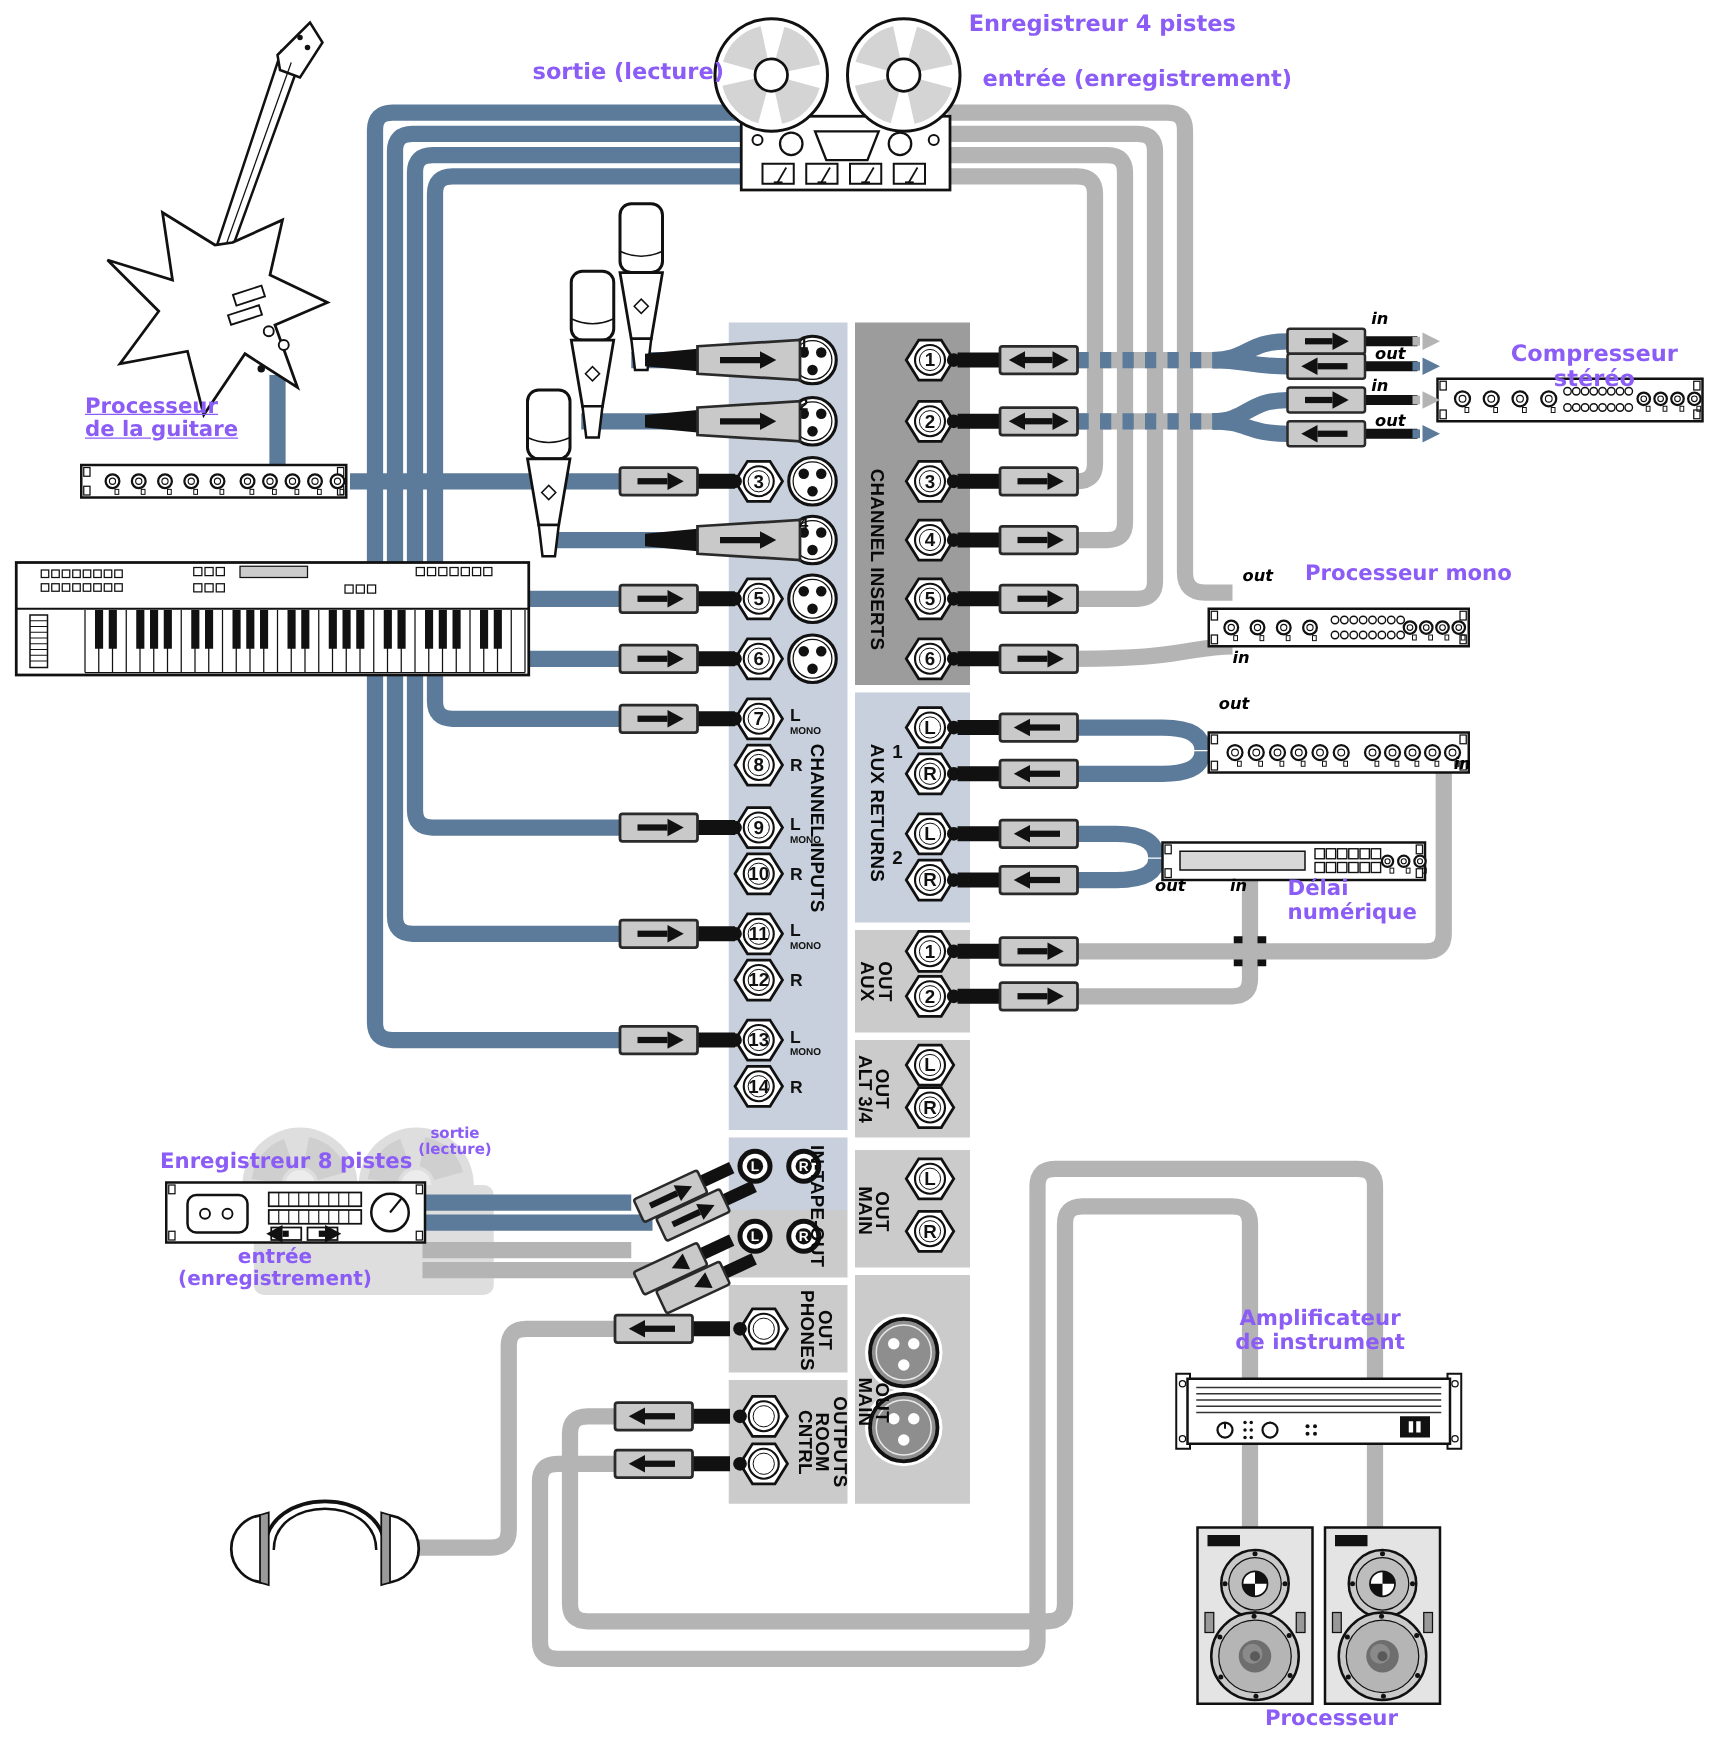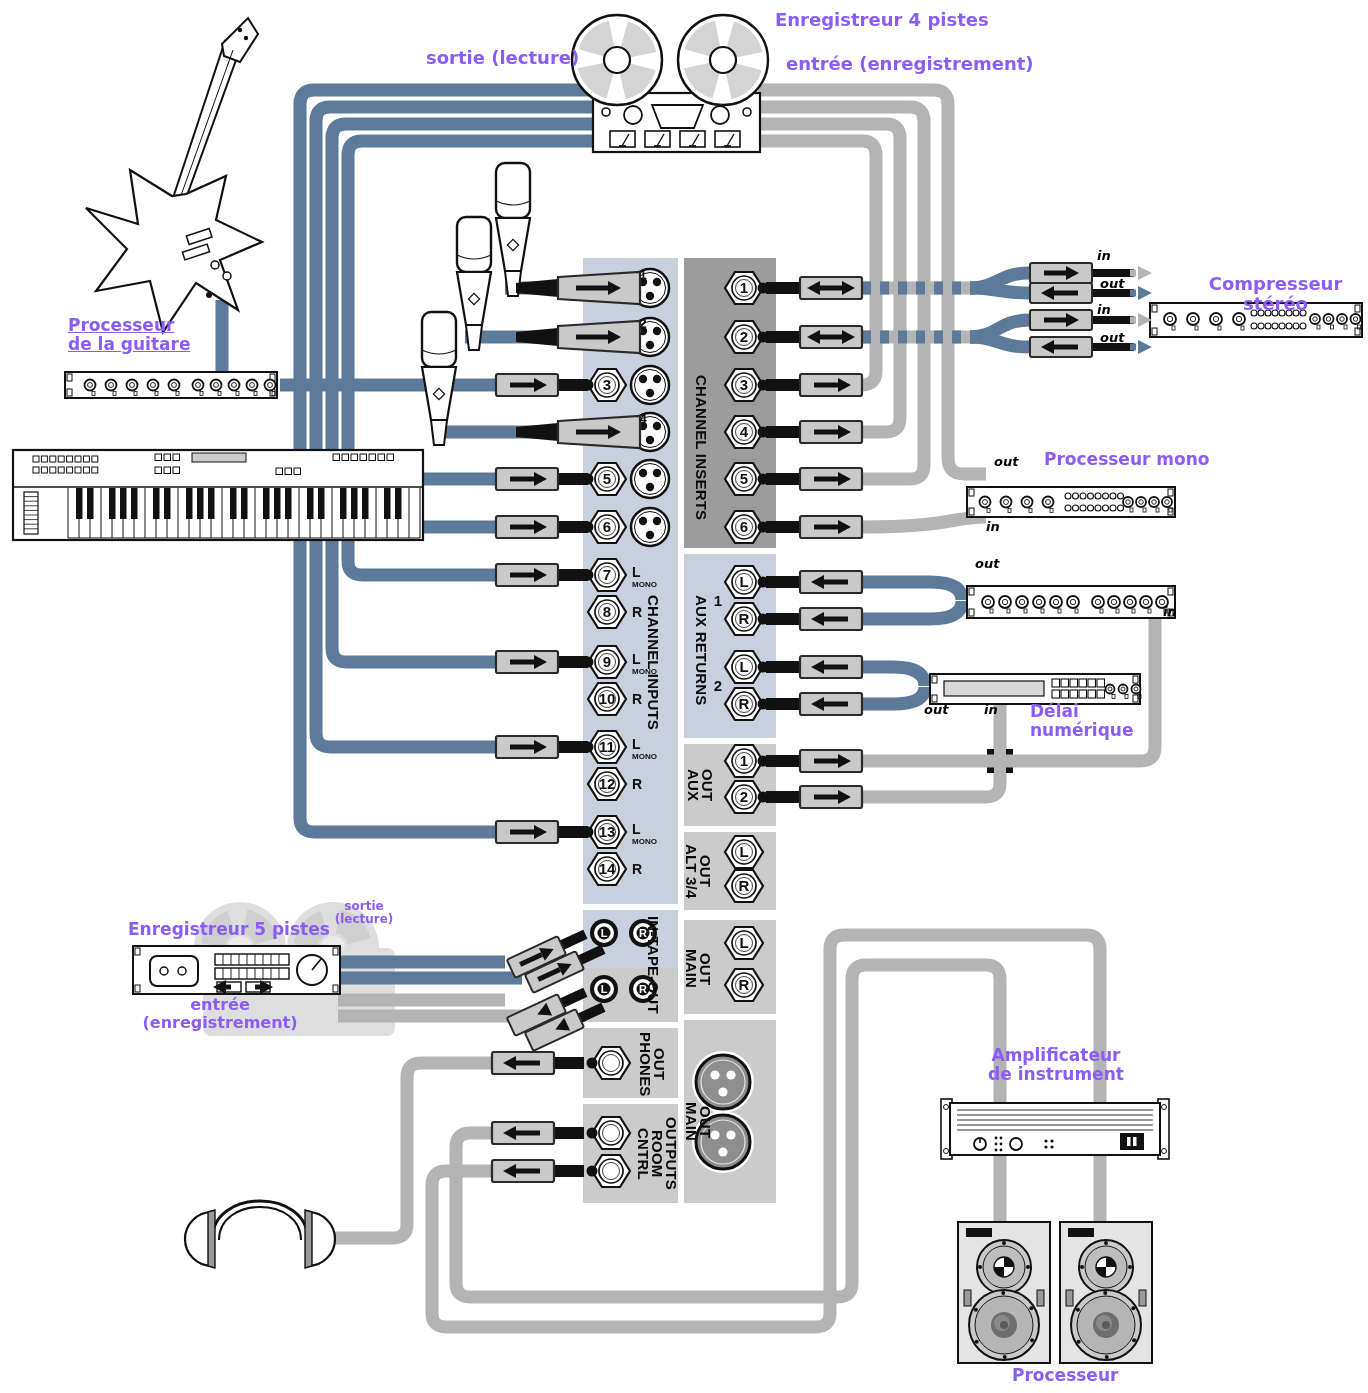--- a/index.html
+++ b/index.html
@@ -1082,21 +1082,21 @@
 <div class="hand-sm" style="left:986px;top:519px;">in</div>
 
 <div class="hand-sm" style="left:975px;top:556px;">out</div>
 <div class="hand-sm" style="left:1163px;top:604px;">in</div>
 
 <div class="hand-sm" style="left:924px;top:702px;">out</div>
 <div class="hand-sm" style="left:984px;top:702px;">in</div>
 <div class="hand" style="left:1030px;top:702px;">Délai
 numérique</div>
 
-<div class="hand" style="left:128px;top:920px;">Enregistreur 5 pistes</div>
+<div class="hand" style="left:128px;top:920px;">Enregistreur 8 pistes</div>
 <div class="hand ctr" style="left:320px;top:900px;width:88px;font-size:12px;">sortie
 (lecture)</div>
 <div class="hand ctr" style="left:134px;top:996px;width:172px;font-size:16px;">entrée
 (enregistrement)</div>
 
 <div class="hand ctr" style="left:972px;top:1046px;width:168px;">Amplificateur
 de instrument</div>
 <div class="hand" style="left:1012px;top:1366px;">Processeur</div>
 
 <div class="vlabel" style="left:694px;top:345px;height:205px;">CHANNEL INSERTS</div>

